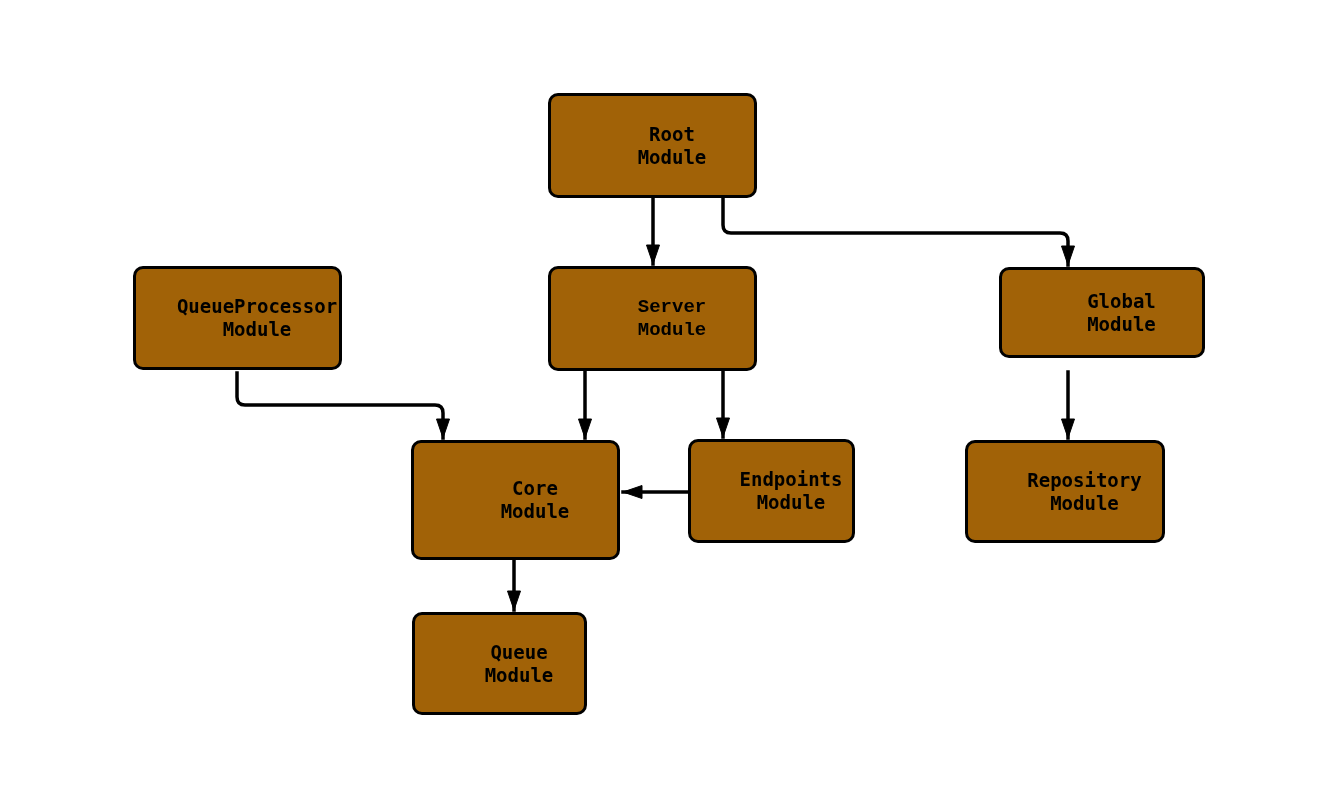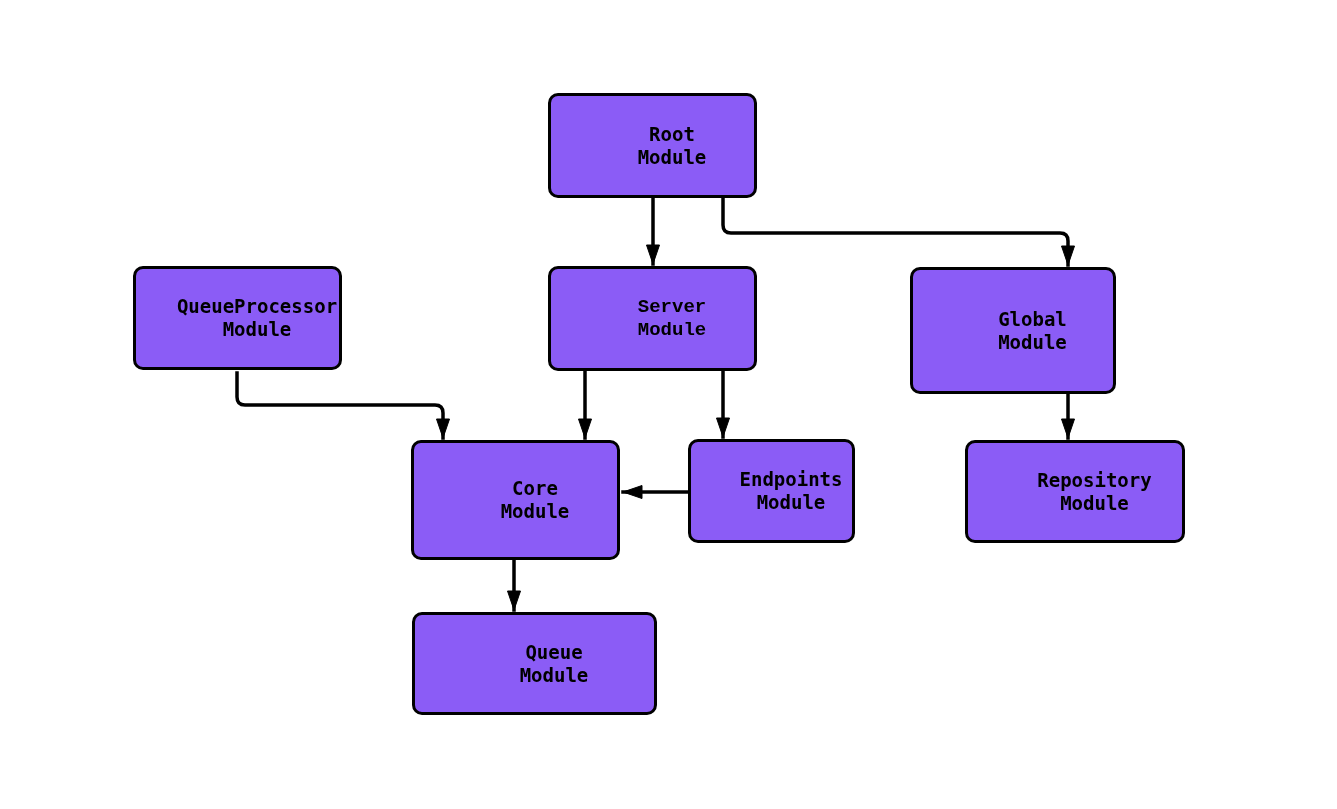--- a/index.html
+++ b/index.html
@@ -24,21 +24,21 @@
   }
   .edge-layer path.edge {
     fill: none;
     stroke: #000000;
     stroke-width: 3.5;
     stroke-linecap: square;
   }
   .node {
     position: absolute;
     box-sizing: border-box;
-    background: #8b5cf6;
+    background: #a16207;
     border: 3.5px solid #000000;
     border-radius: 10px;
     display: flex;
     align-items: center;
     justify-content: center;
     text-align: center;
     color: #000000;
     font-weight: 700;
     font-size: 19px;
     line-height: 23px;
@@ -69,28 +69,28 @@
 
   <div class="node" style="left:548px; top:93px; width:209px; height:105px;">Root
 Module</div>
 
   <div class="node" style="left:133px; top:266px; width:209px; height:104px;">QueueProcessor
 Module</div>
 
   <div class="node" style="left:548px; top:266px; width:209px; height:105px;font-family:Liberation Mono, monospace;">Server
 Module</div>
 
-  <div class="node" style="left:910px; top:267px; width:206px; height:127px;">Global
+  <div class="node" style="left:999px; top:267px; width:206px; height:91px;">Global
 Module</div>
 
   <div class="node" style="left:411px; top:440px; width:209px; height:120px;">Core
 Module</div>
 
   <div class="node" style="left:688px; top:439px; width:167px; height:104px;">Endpoints
 Module</div>
 
-  <div class="node" style="left:965px; top:440px; width:220px; height:103px;">Repository
+  <div class="node" style="left:965px; top:440px; width:200px; height:103px;">Repository
 Module</div>
 
-  <div class="node" style="left:412px; top:612px; width:245px; height:103px;">Queue
+  <div class="node" style="left:412px; top:612px; width:175px; height:103px;">Queue
 Module</div>
 
 </div>
 
 </body></html>

